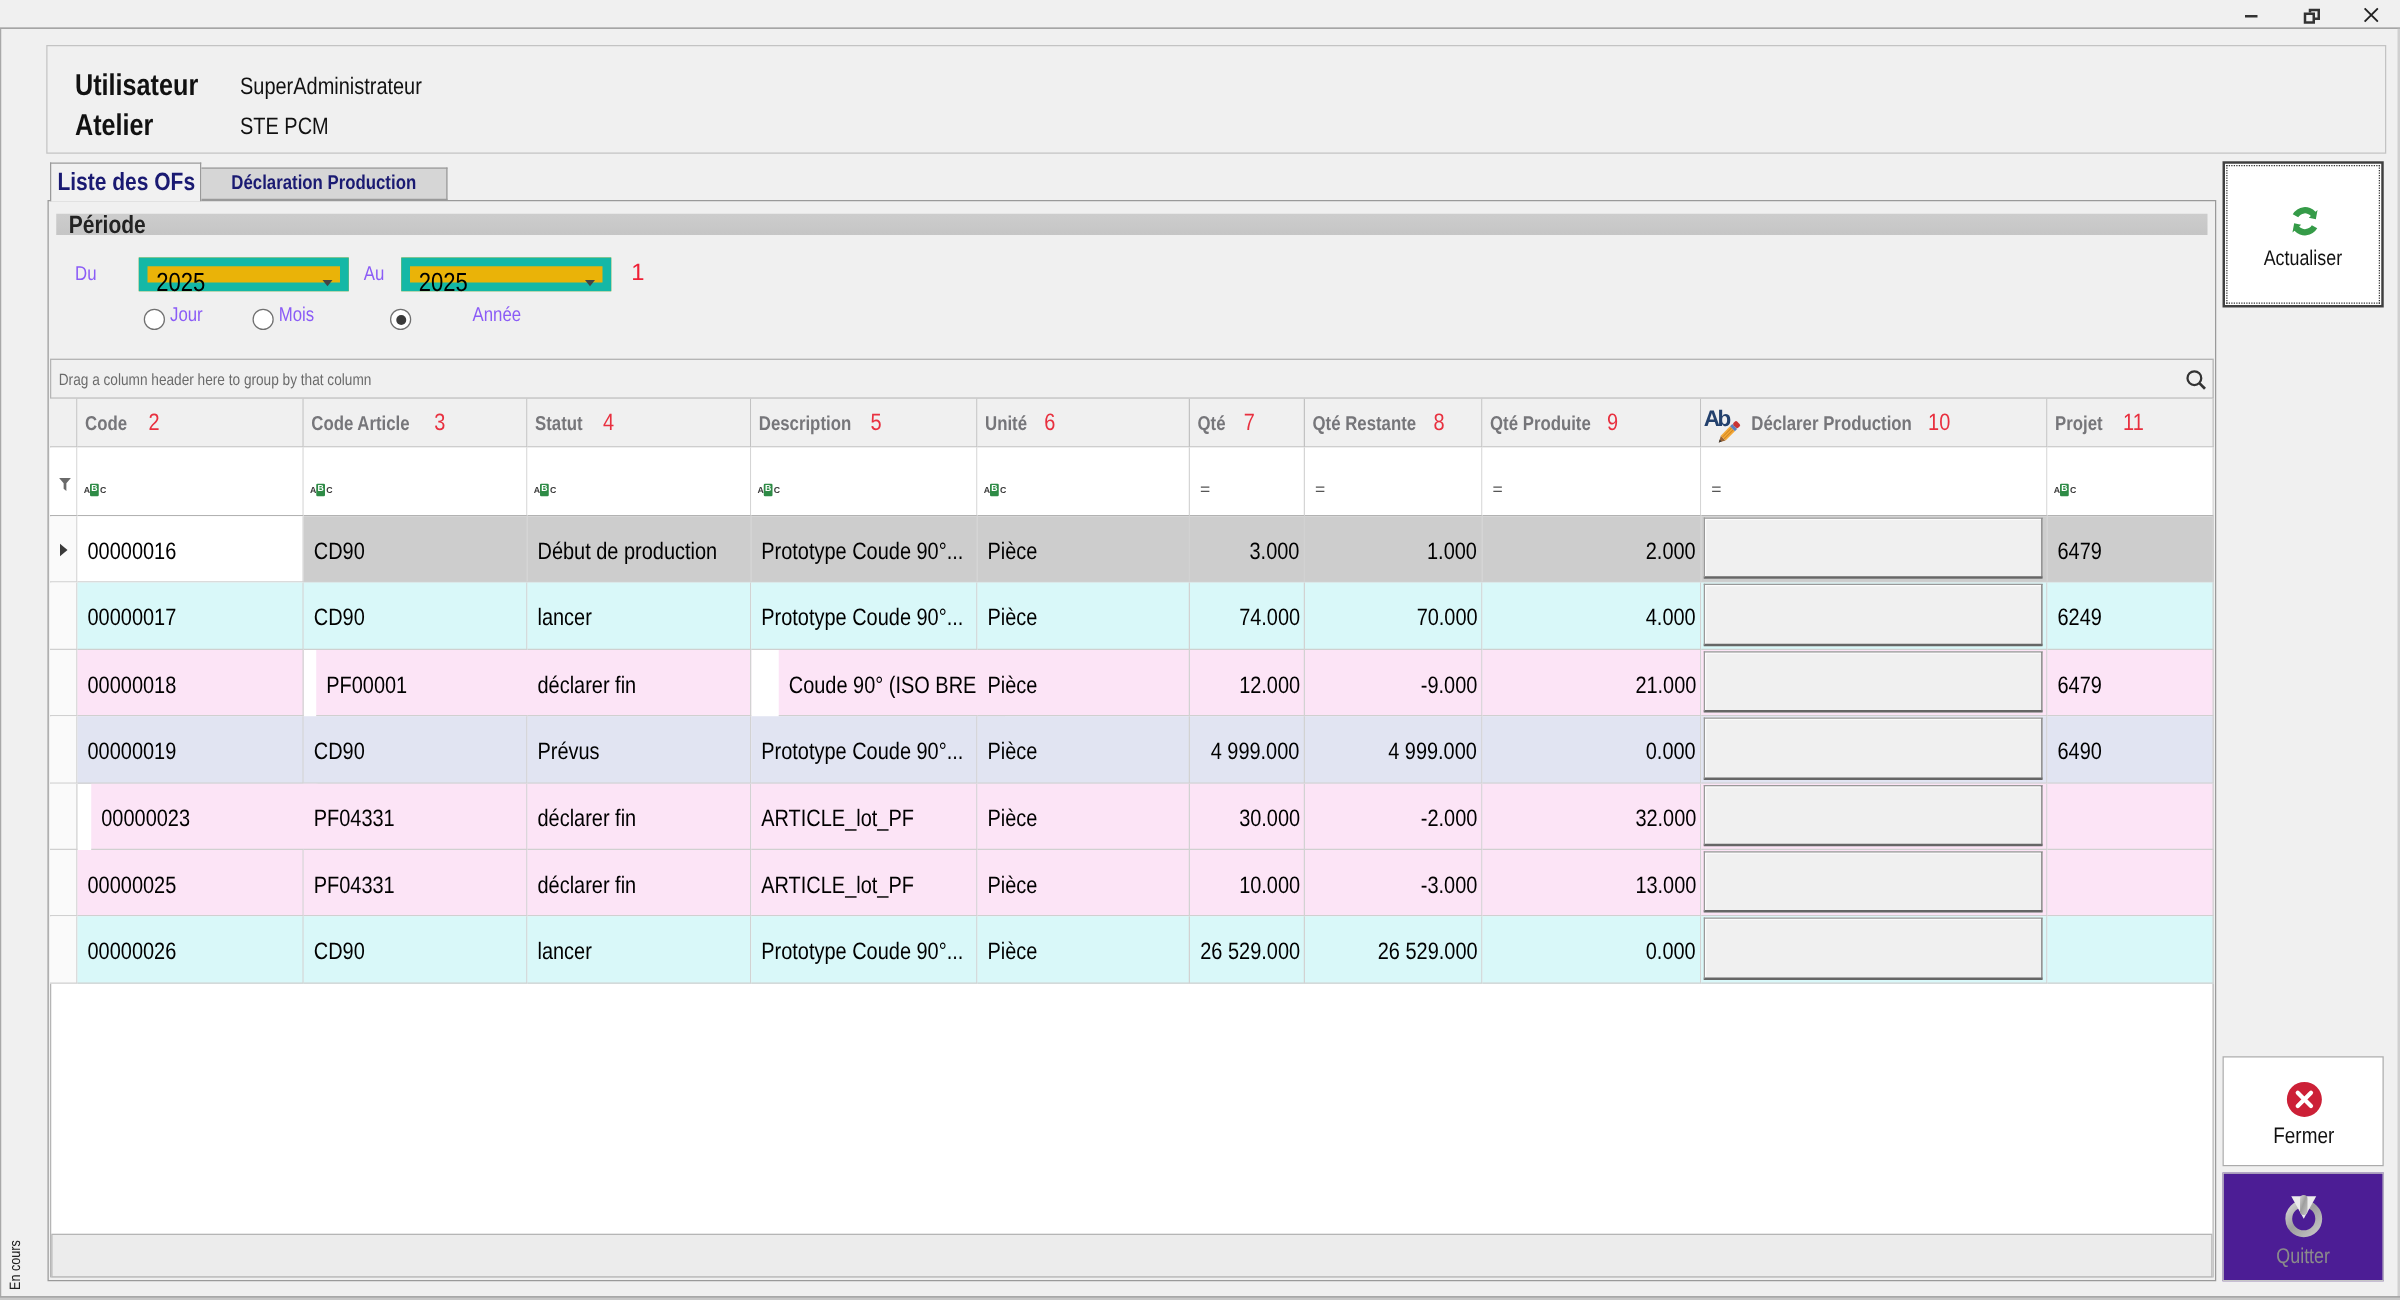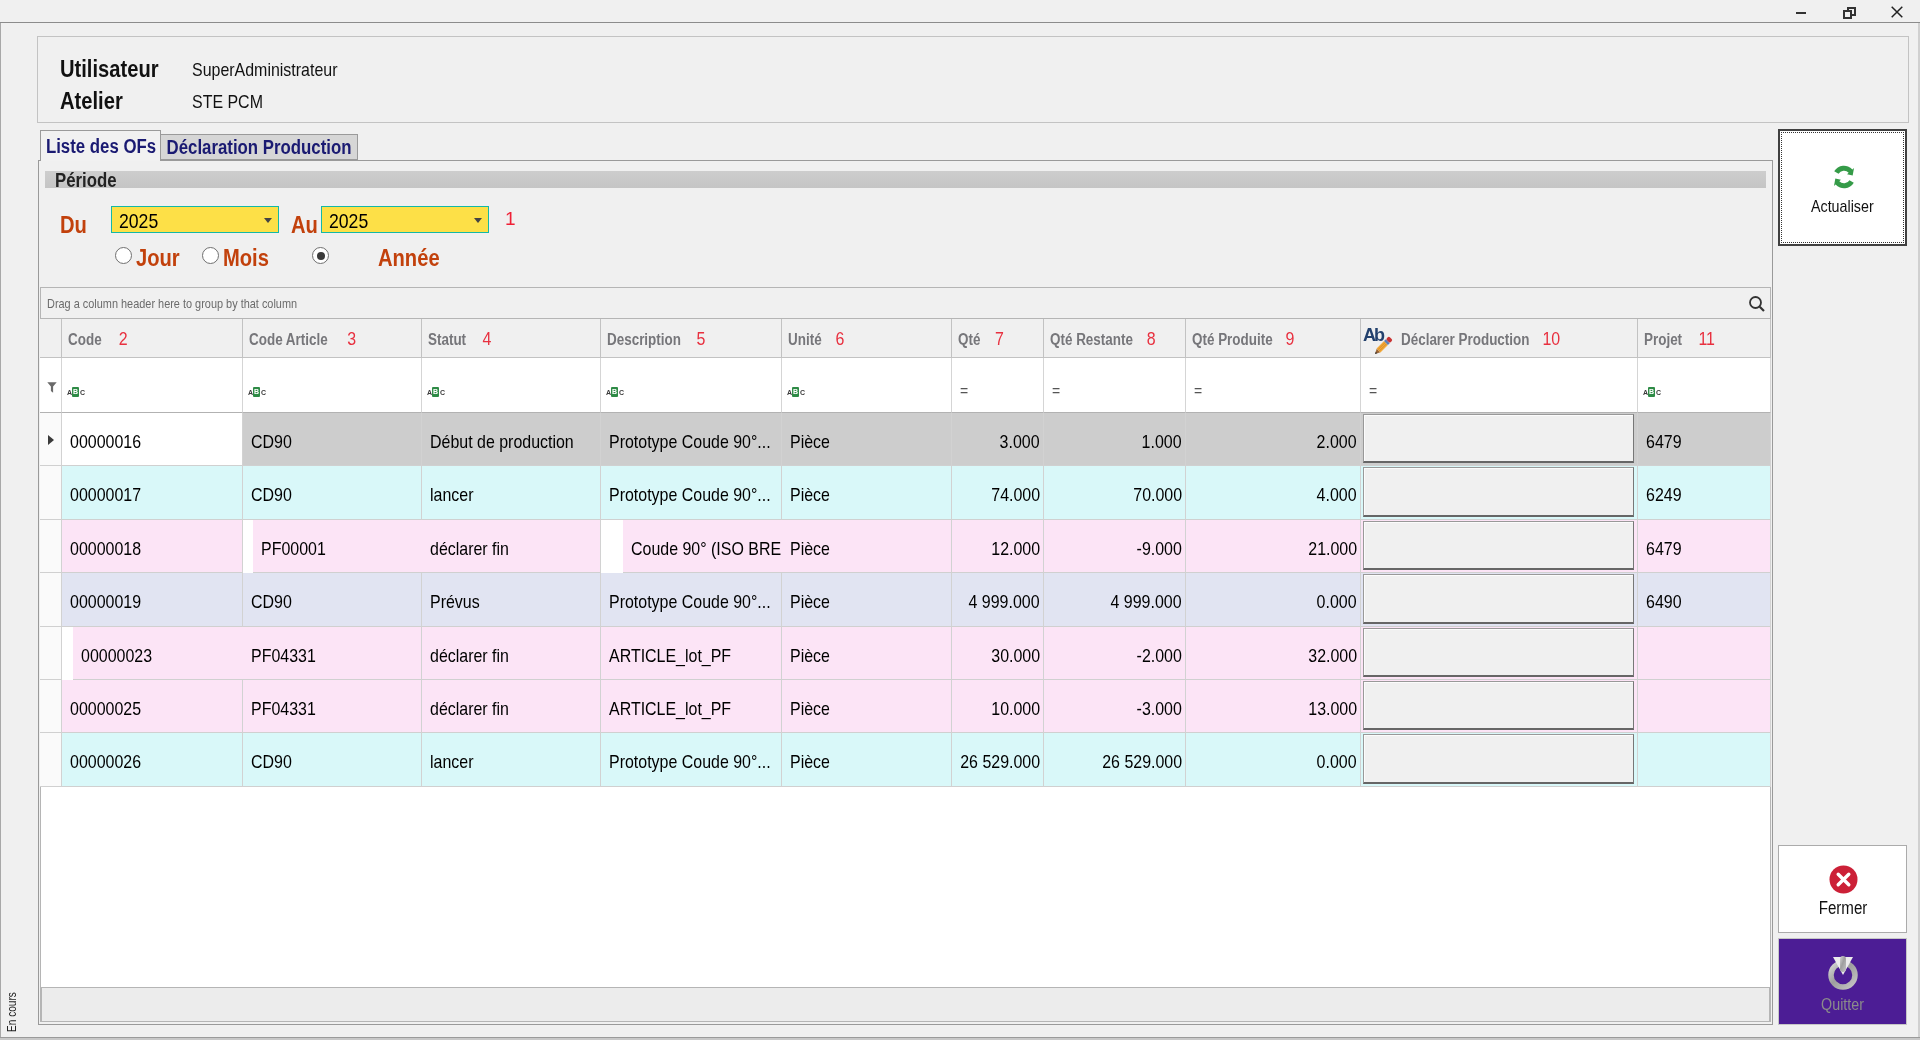--- a/index.html
+++ b/index.html
@@ -19,33 +19,33 @@
 .maxi { left:1843px; top:10px; width:9px; height:9px; border:2px solid #333; background:#f0f0f0; }
 .maxi2 { left:1847px; top:7px; width:9px; height:9px; border:2px solid #333; background:#f0f0f0; }
 
 
 #hdrpanel { left:37px; top:36px; width:1872px; height:87px; background:#f0f0f0; border:1px solid #c3c3c3; }
 .lblb { font-weight:bold; font-size:24px; color:#111; }
 .lblv { font-size:19px; color:#111; }
 
 
 #tab1 { left:40px; top:130px; width:121px; height:31px; background:#f1f1f1; border:1px solid #9a9a9a; border-bottom:none; z-index:3; text-align:center; font-weight:bold; font-size:20px; color:#1a1a72; line-height:30px; white-space:nowrap; }
-#tab2 { left:161px; top:134px; width:197px; height:26px; background:#d6d6d6; border:1px solid #9a9a9a; border-left:none; text-align:center; font-weight:bold; font-size:20px; color:#1a1a72; line-height:24px; white-space:nowrap; }
+#tab2 { left:161px; top:134px; width:197px; height:26px; background:#d6d6d6; border:1px solid #9a9a9a; border-left:none; text-align:center; font-weight:bold; font-size:16px; color:#1a1a72; line-height:24px; white-space:nowrap; }
 #tabpage { left:38px; top:160px; width:1735px; height:865px; background:#f0f0f0; border:1px solid #9a9a9a; }
 
 
 #periodebar { left:45px; top:171px; width:1721px; height:17px; background:linear-gradient(#cdcdcd,#c5c5c5); }
 #periode-lbl { left:55px; top:169px; font-weight:bold; font-size:20px; color:#222; }
-.combo { background:#fde047; border:1px solid #14b8a6; height:27px; }
+.combo { background:#eab308; border:7px solid #14b8a6; height:27px; }
 .combo .arr { position:absolute; right:6px; top:11px; width:0; height:0; border-left:4.5px solid transparent; border-right:4.5px solid transparent; border-top:5px solid #444; }
 .combo .txt { position:absolute; left:7px; top:2px; font-size:21px; color:#000; }
 #red1 { left:505px; top:208px; color:#ef2036; font-size:19px; }
 .radio { width:17px; height:17px; border:1px solid #707070; border-radius:50%; background:#fff; }
 .radio.sel::after { content:""; position:absolute; left:3.5px; top:3.5px; width:8px; height:8px; border-radius:50%; background:#3a3a3a; }
-.radlbl { font-weight:bold; font-size:24px; color:#c2410c; }
+.radlbl { font-weight:normal; font-size:16px; color:#8b5cf6; }
 
 
 #grid { left:40px; top:287px; width:1731px; height:735px; background:#fff; border:1px solid #b5b5b5; }
 #groupbar { left:40px; top:287px; width:1731px; height:32px; background:#f0f0f0; border:1px solid #b5b5b5; font-size:13px; color:#6b6b6b; }
 .hcell { position:absolute; top:319px; height:39px; border-right:1px solid #c2c2c2; border-bottom:1px solid #c2c2c2; background:#f0f0f0; }
 .hlbl { position:absolute; left:6px; top:9px; font-weight:bold; font-size:16px; color:#76767a; white-space:nowrap; transform:scaleX(0.84); transform-origin:0 50%; }
 .rednum { color:#e8303f; font-size:19px; font-weight:400; }
 .fcell { position:absolute; top:358px; height:55px; background:#fff; border-right:1px solid #d5d5d5; border-bottom:1px solid #b2b2b2; }
 .dcell { position:absolute; height:54px; border-right:1px solid #d2d2d2; border-bottom:1px solid #d0d0d0; font-size:19px; color:#000; line-height:57px; white-space:nowrap; overflow:hidden; }
 .dl { position:absolute; left:8px; top:0; line-height:57px; transform:scaleX(0.84); transform-origin:0 50%; white-space:nowrap; }

